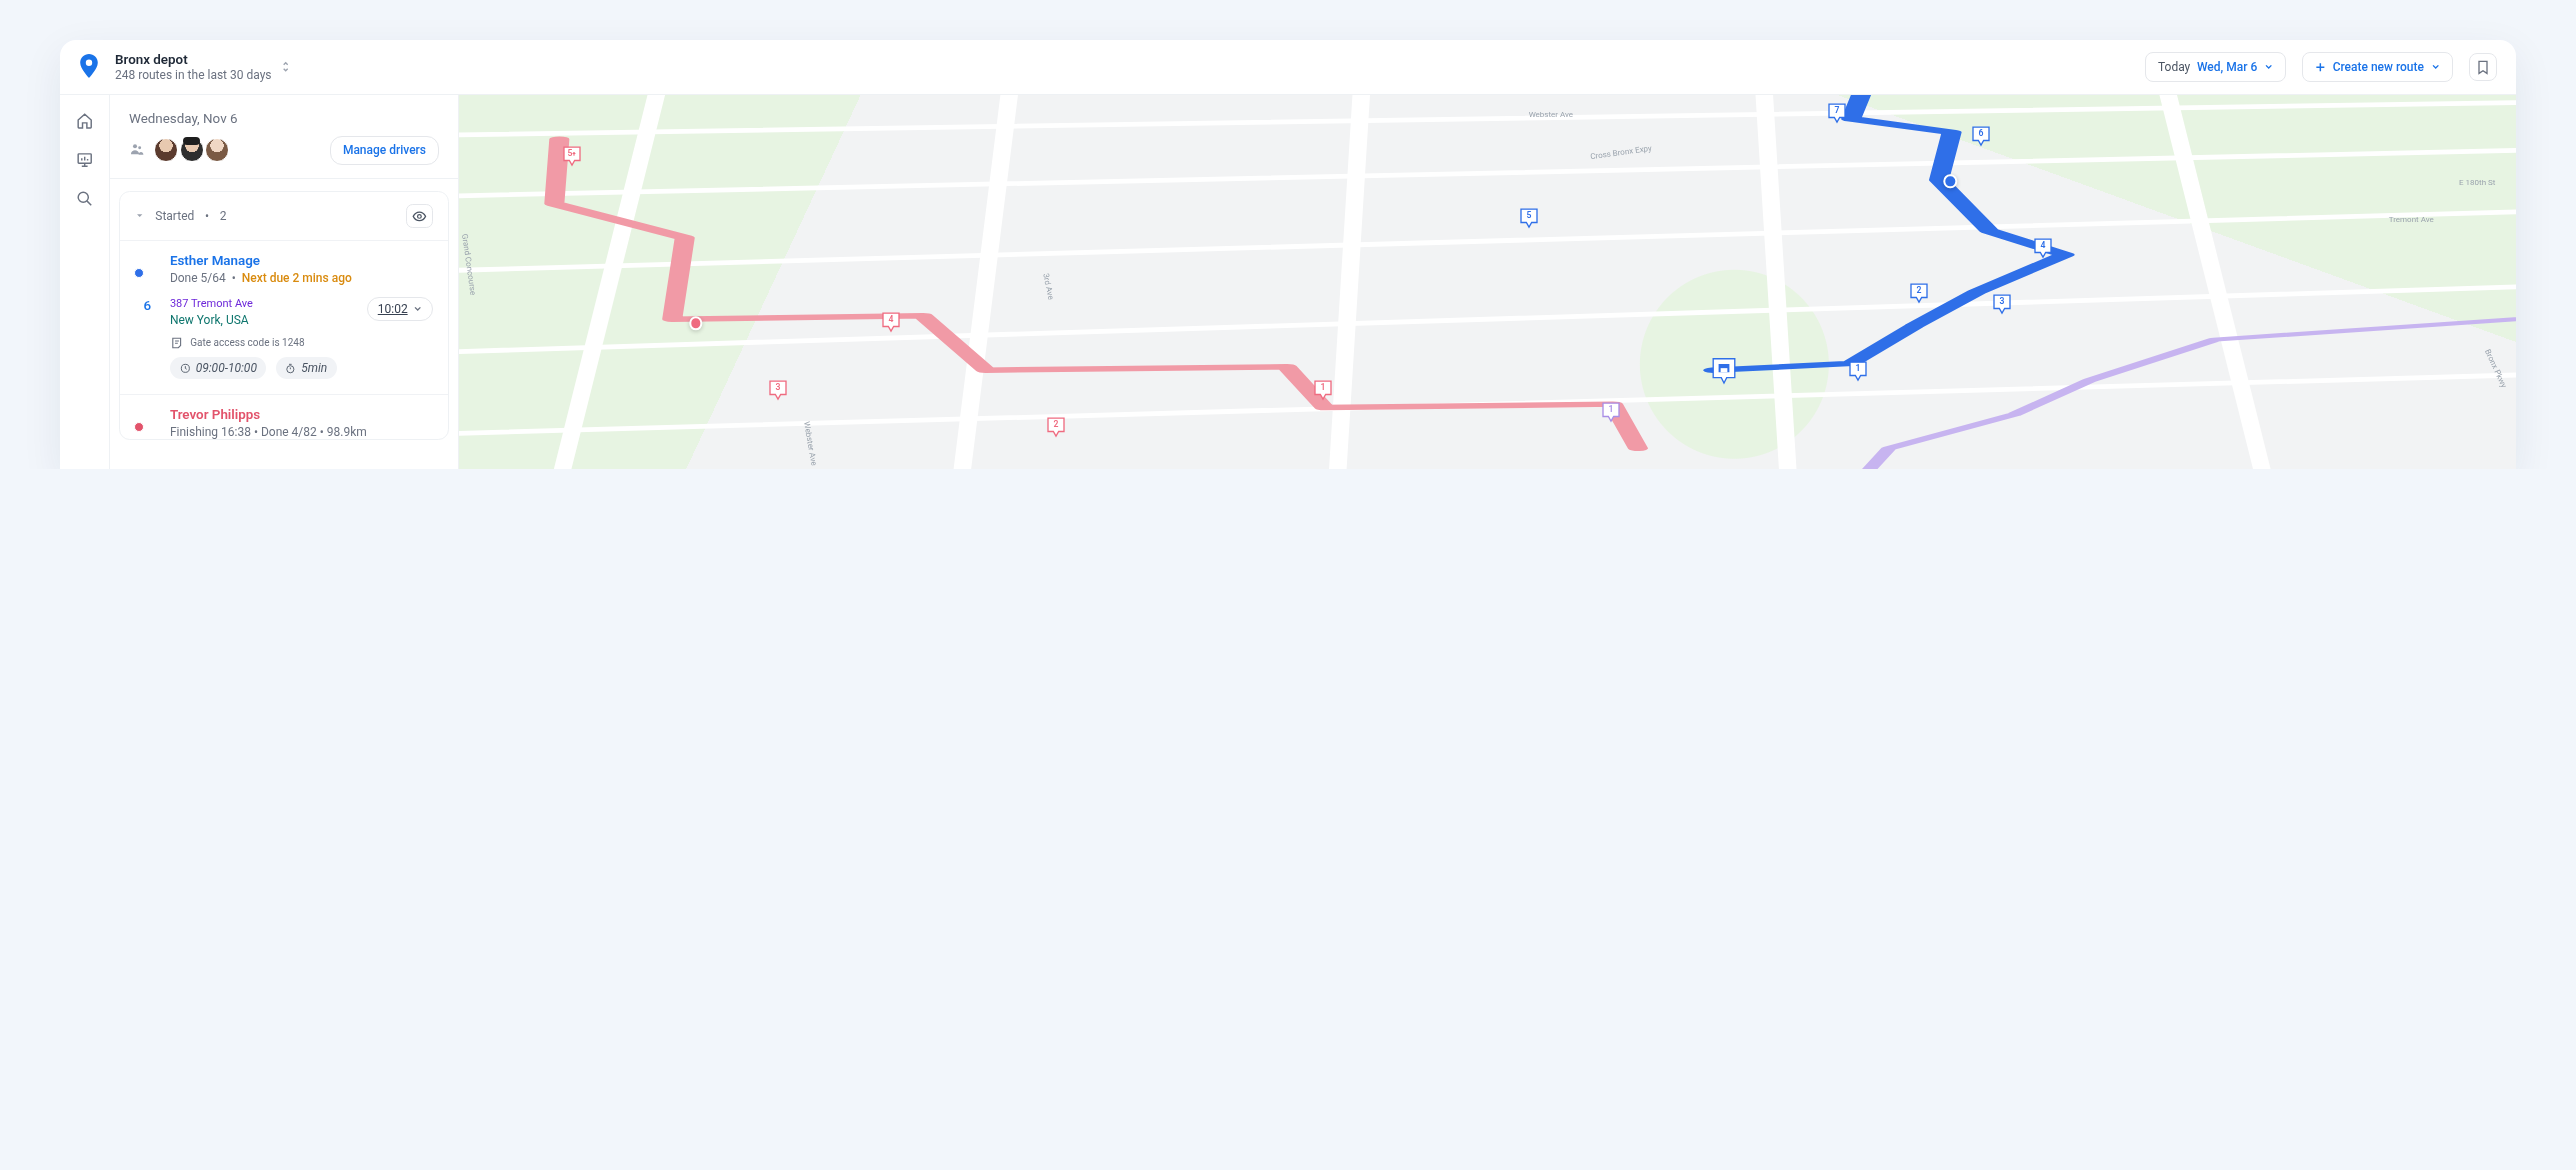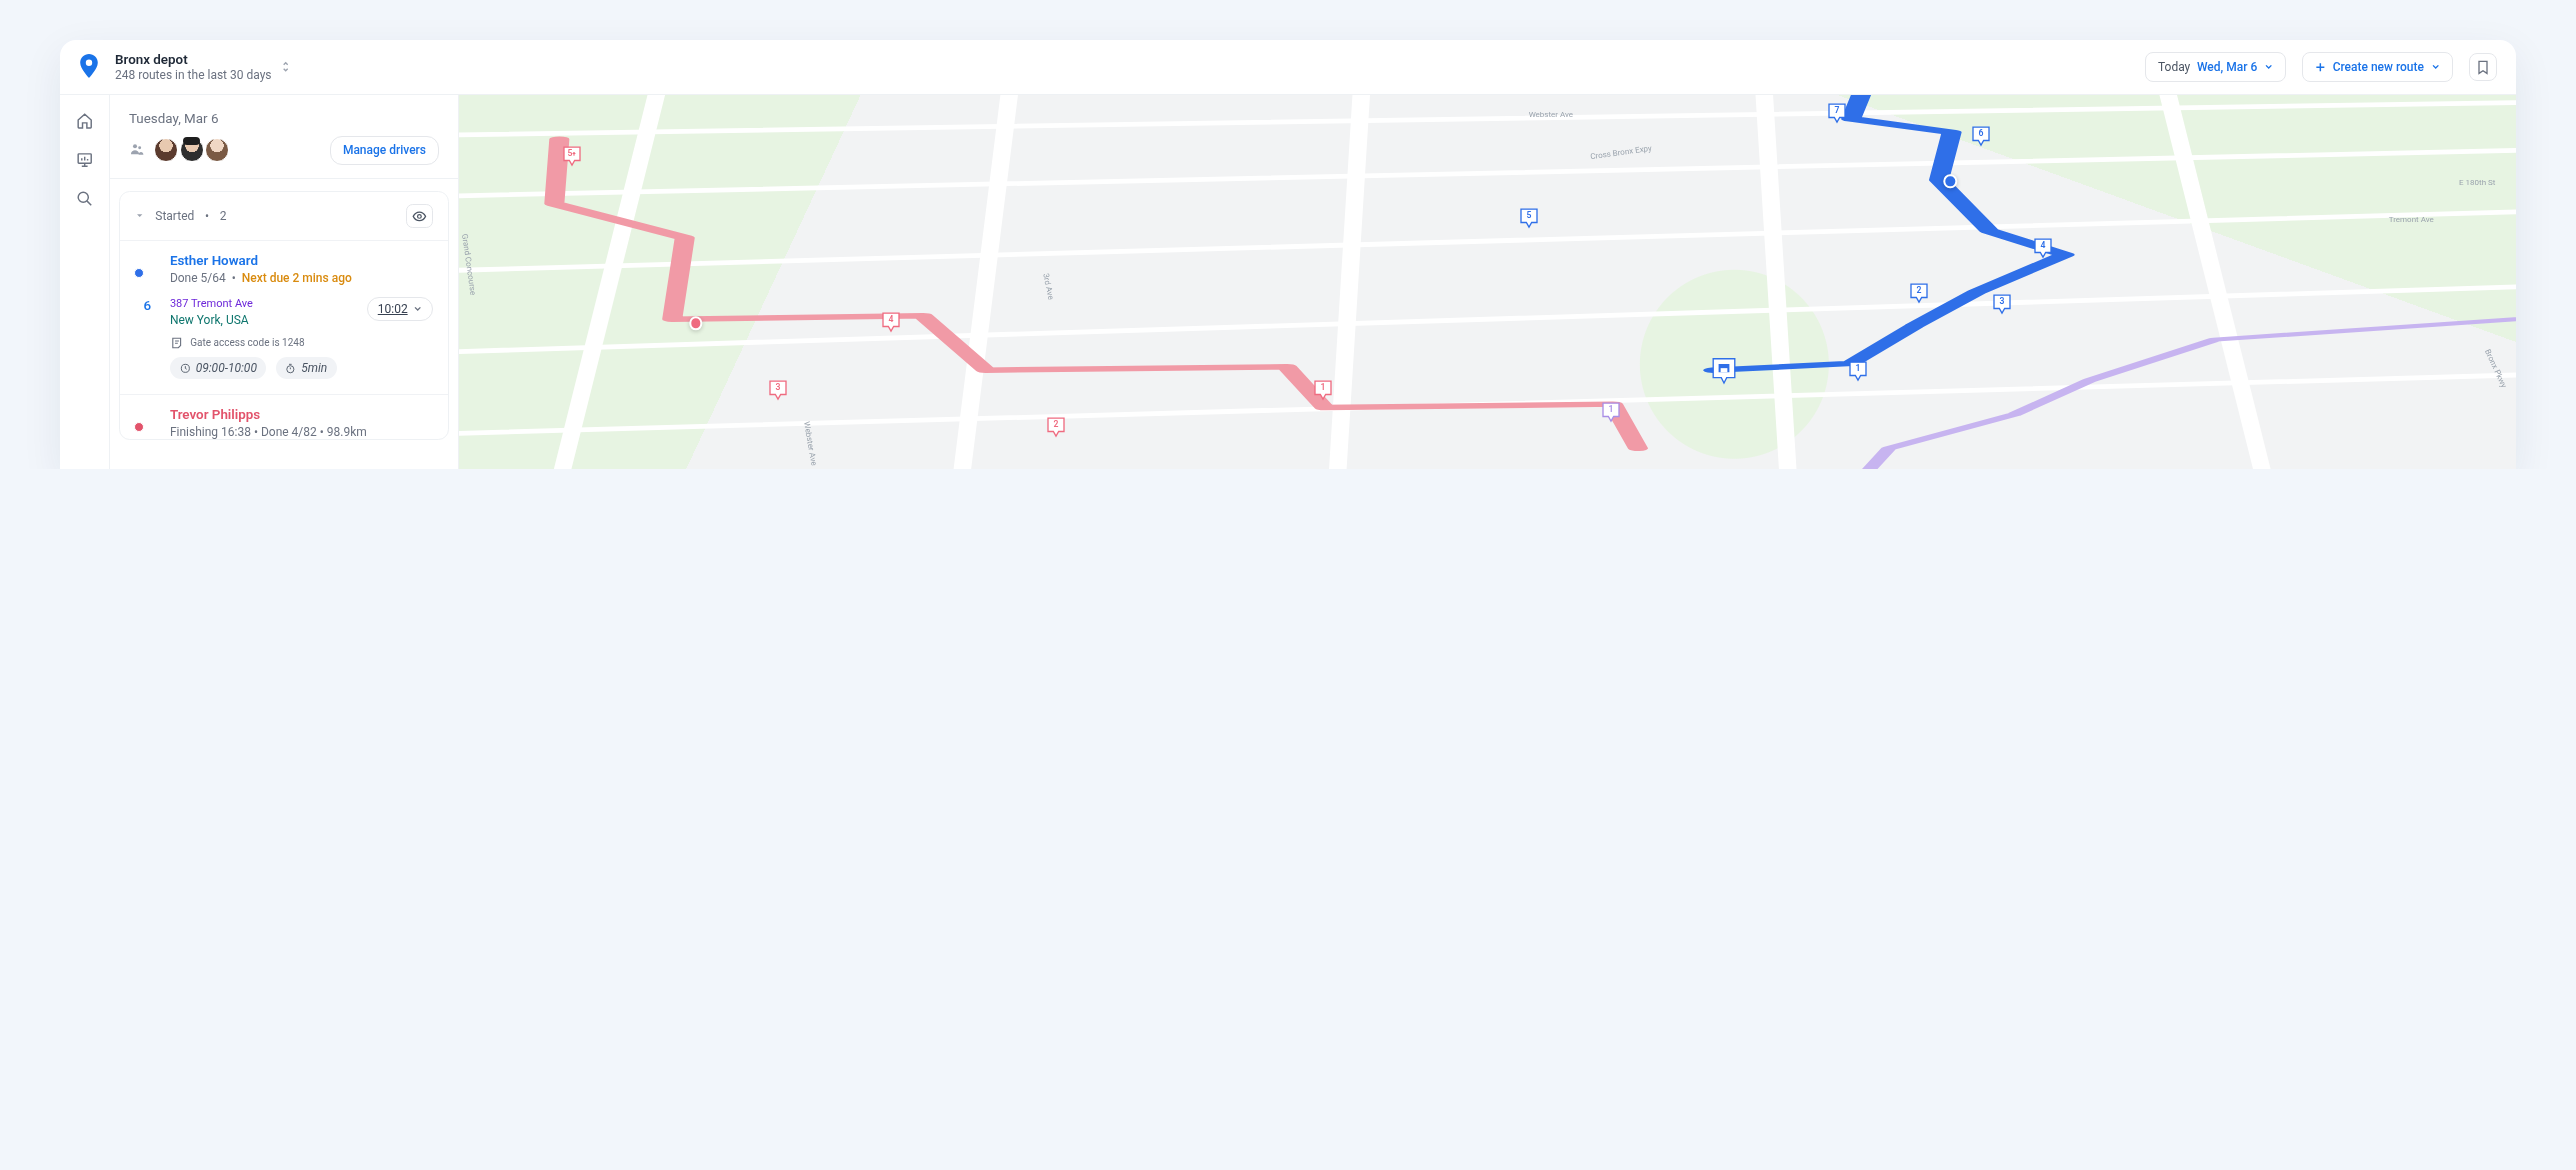--- a/index.html
+++ b/index.html
@@ -215,21 +215,21 @@
       </div>
       <div class="rail-item">
         <svg width="17.4" height="17.4" viewBox="0 0 24 24" fill="none" stroke="currentColor" stroke-width="2">
             <circle cx="10" cy="10" r="7"></circle>
             <path d="M21 21l-6-6"></path>
           </svg>
       </div>
     </div>
 
     <div class="side-panel">
-      <div class="date-label">Tuesday, Mar 6</div>
+      <div class="date-label">Wednesday, Nov 6</div>
 
       <div class="drivers-row">
         <span class="people-icon">
           <svg width="16" height="16" viewBox="0 0 24 24" fill="currentColor">
               <circle cx="9" cy="8" r="3"></circle>
               <circle cx="16" cy="10" r="2.2"></circle>
               <path d="M3 19c0-3 3-5 6-5s6 2 6 5v1H3v-1zM14.5 20c0-2 1.5-3.5 3.5-3.5s3.5 1.5 3.5 3.5v.5h-7V20z"></path>
             </svg>
         </span>
         <div class="avatar a1"></div>
@@ -255,21 +255,21 @@
                 <path d="M2 12s3.5-7 10-7 10 7 10 7-3.5 7-10 7S2 12 2 12z"></path>
                 <circle cx="12" cy="12" r="3"></circle>
               </svg>
           </div>
         </div>
 
         <div class="driver-block">
           <div class="driver-head">
             <div class="driver-avatar a1"></div>
             <div>
-              <div class="driver-name">Esther Howard</div>
+              <div class="driver-name">Esther Manage</div>
               <div class="driver-sub">
                 <span>Done 5/64</span>
                 &nbsp;•&nbsp;
                 <span class="warning">Next due 2 mins ago</span>
               </div>
             </div>
           </div>
 
           <div class="stop-row">
             <div class="stop-num">6</div>

